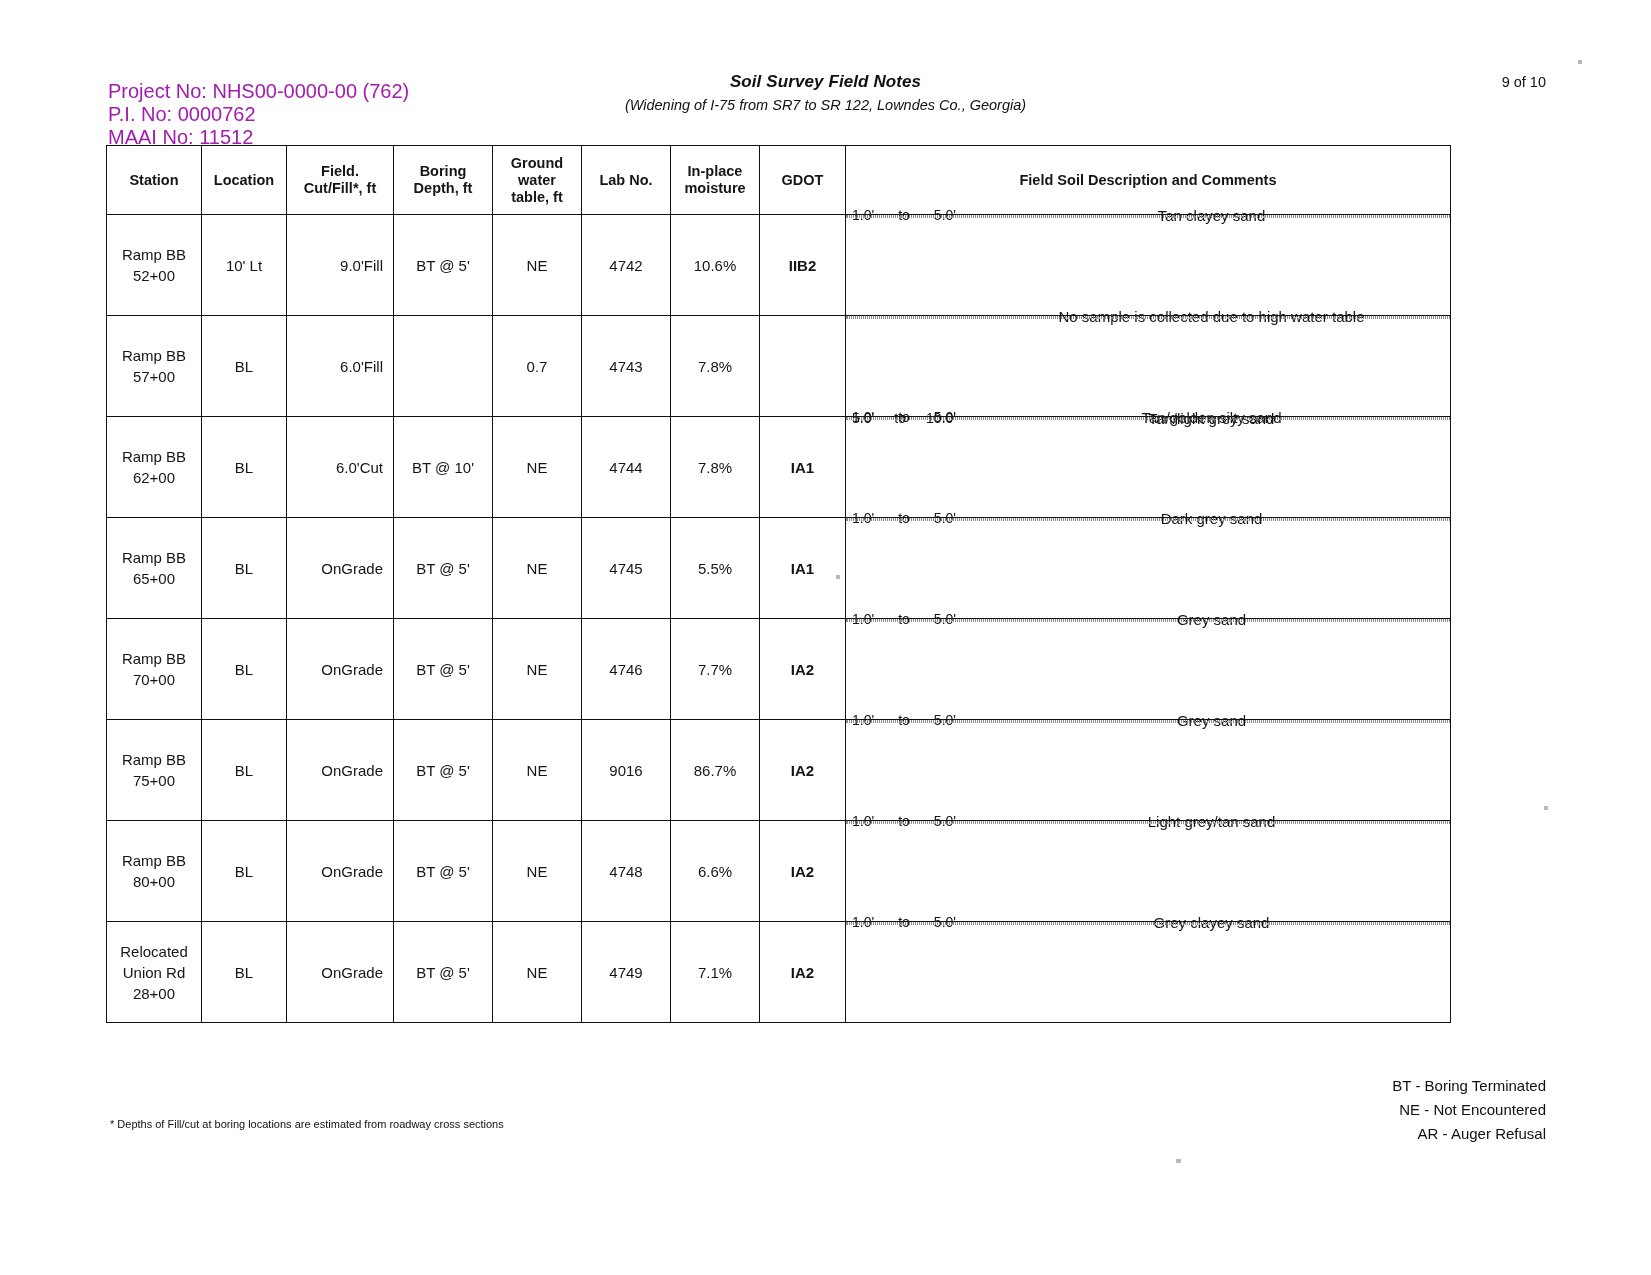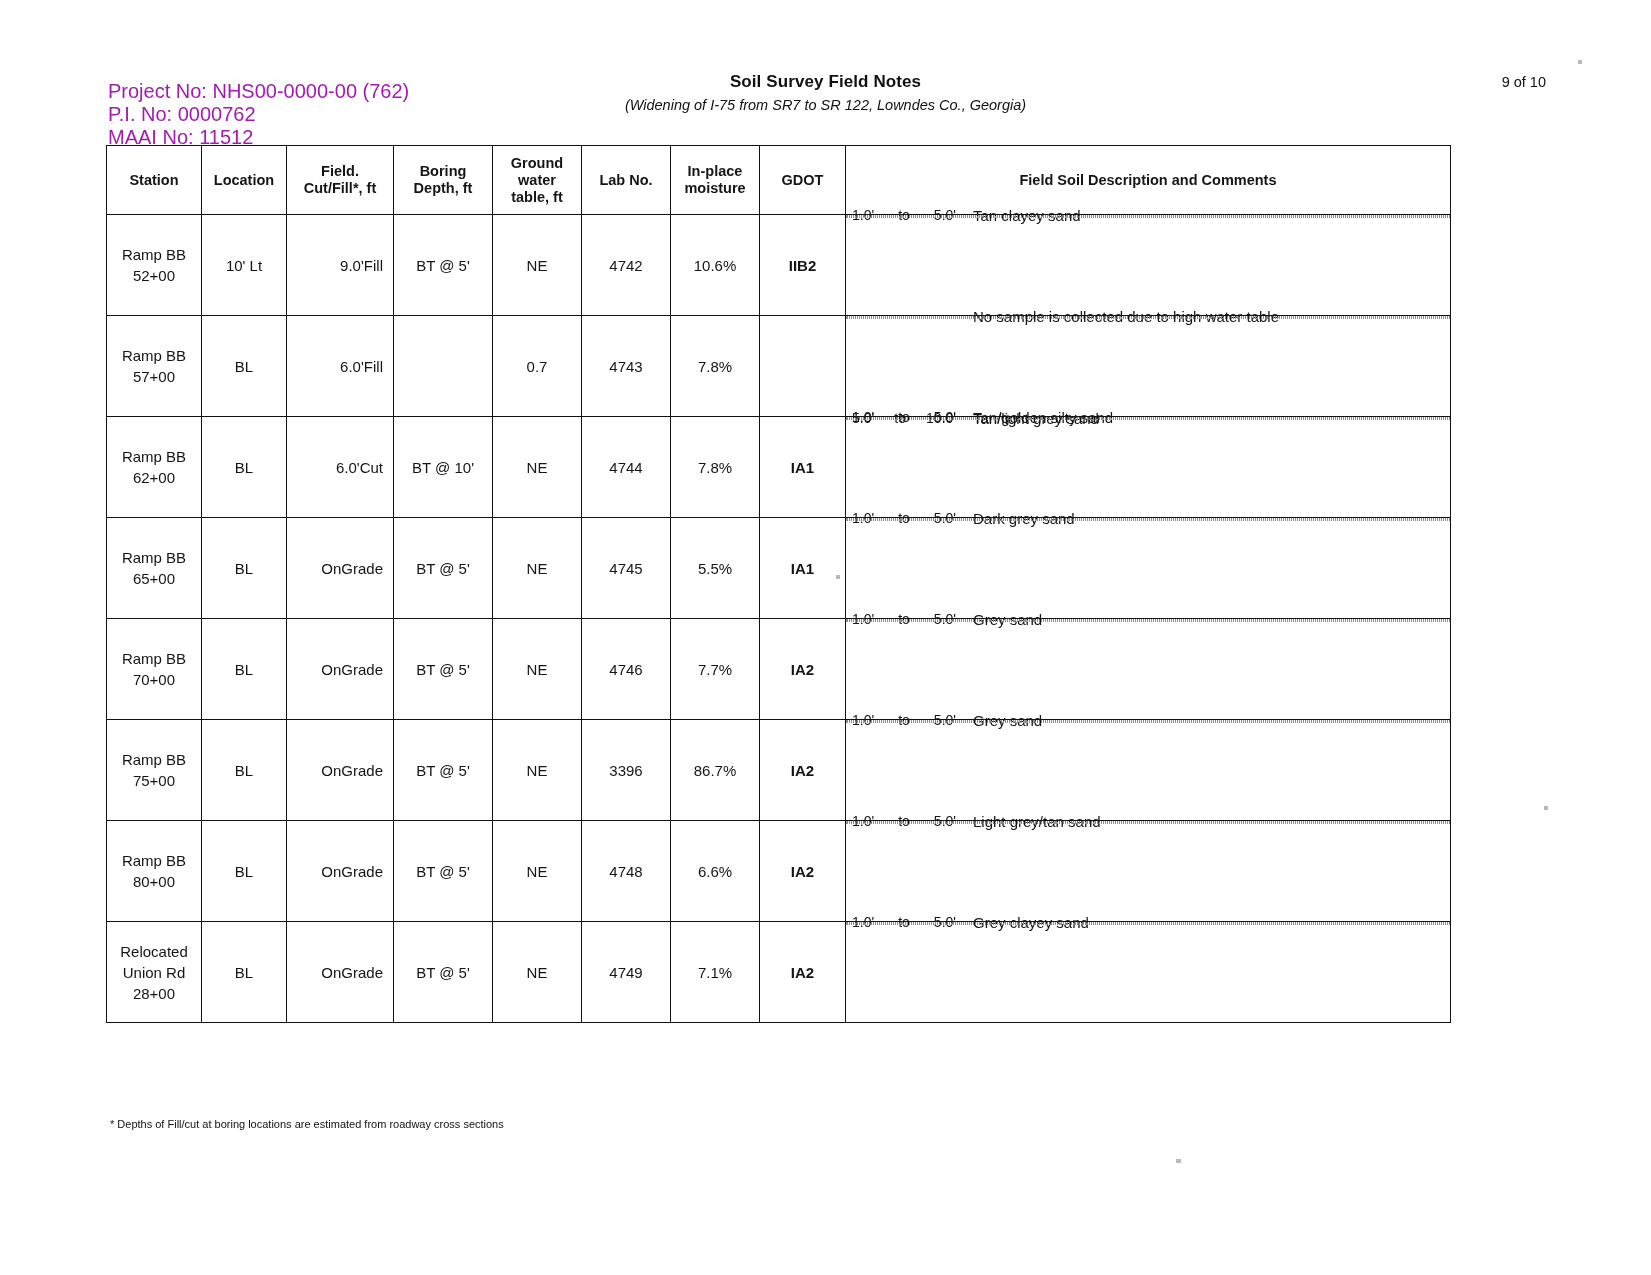--- a/index.html
+++ b/index.html
@@ -20,20 +20,21 @@
     font-size:20px;line-height:23px;color:#a21caf;
     white-space:nowrap;
   }
   .hdr-center{
     position:absolute;left:0;right:0;top:72px;
     text-align:center;
   }
   .hdr-title{
     font-size:17px;font-weight:bold;letter-spacing:.1px;
     display:block;
+    font-style:italic;
   }
   .hdr-sub{
     font-size:14.5px;display:block;margin-top:5px;font-style:italic;
   }
   .hdr-page{
     position:absolute;right:105px;top:74px;
     font-size:14.5px;
   }
 
   
@@ -71,21 +72,21 @@
   .station-cell{line-height:21px;font-size:15px;}
   .cutfill-inner{
     display:flex;align-items:center;justify-content:flex-end;
     padding:0 10px;
   }
   .cutfill-inner span{font-size:15px;}
   .gdot-cell{font-weight:bold;font-size:15.5px;}
 
   
   td.desc{
-    padding:0;vertical-align:top;text-align:left;
+    padding:0;vertical-align:top;text-align:center;
     position:relative;
   }
   .desc-wrap{
     display:flex;flex-direction:column;height:100%;
   }
   .desc-line{
     flex:1 1 0;
     display:flex;
     align-items:center;
     border-bottom:1px dotted #8d8d8d;
@@ -459,21 +460,21 @@
           </td>
           <td>BL</td>
           <td>
             <div class="cutfill-inner">
               <span>On</span>
               <span>Grade</span>
             </div>
           </td>
           <td>BT @ 5'</td>
           <td>NE</td>
-          <td>3396</td>
+          <td>9016</td>
           <td>86.7%</td>
           <td class="gdot-cell">IA2</td>
           <td class="desc">
             <div class="desc-wrap">
               <div class="desc-line">
                 <div class="desc-range">
                   <span>1.0'</span>
                   <span class="r-to">to</span>
                   <span>5.0'</span>
                 </div>
@@ -613,18 +614,23 @@
                 <div class="desc-text"></div>
               </div>
             </div>
           </td>
         </tr>
       </tbody>
   </table>
 
   <div class="foot-note">* Depths of Fill/cut at boring locations are estimated from roadway cross sections</div>
 
+  <div class="foot-legend">
+    <span class="legend-line">BT - Boring Terminated</span>
+    <span class="legend-line">NE - Not Encountered</span>
+    <span class="legend-line">AR - Auger Refusal</span>
+  </div>
 
   <div class="speck" style="left:1578px;top:60px;width:4px;height:4px;"></div>
   <div class="speck" style="left:1544px;top:806px;width:4px;height:4px;"></div>
   <div class="speck" style="left:1176px;top:1159px;width:5px;height:4px;"></div>
   <div class="speck" style="left:836px;top:575px;width:4px;height:4px;"></div>
 </div>
 
 </body></html>

